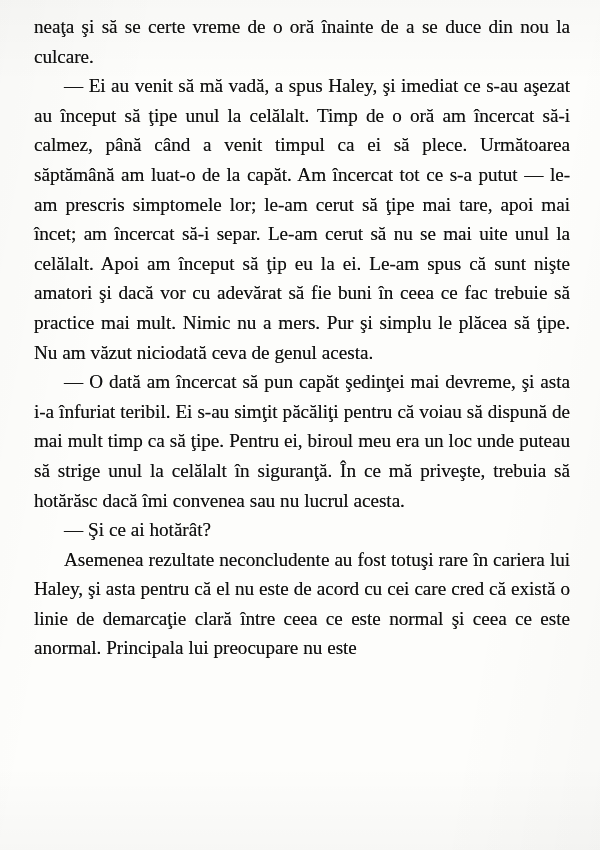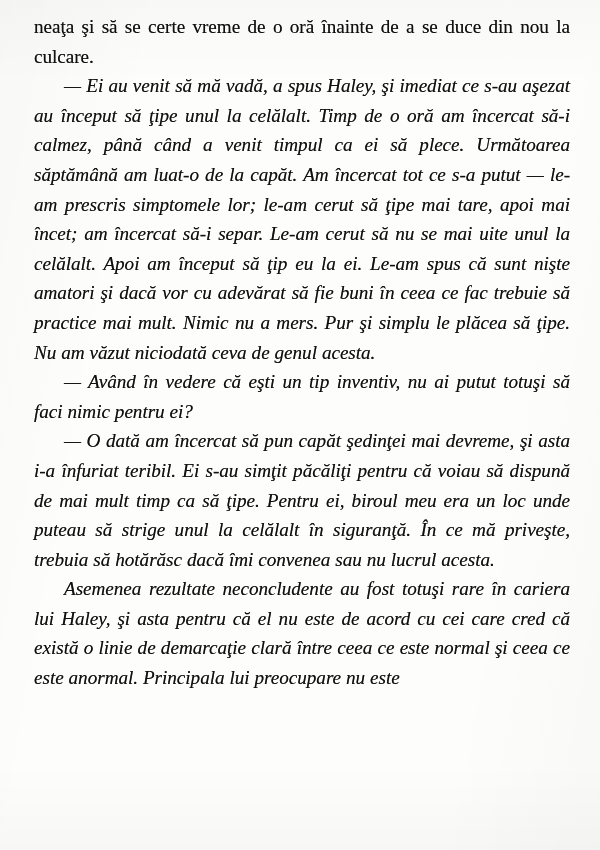--- a/index.html
+++ b/index.html
@@ -45,37 +45,36 @@
     line-height: 29.6px;
     color: #101010;
     text-align: justify;
     text-justify: inter-word;
     letter-spacing: -0.05px;
     word-spacing: 0.2px;
     -webkit-font-smoothing: none;
   }
   p.para.indent {
     text-indent: 30px;
-    font-style: italic;
   }
   p.para.cont {
     text-indent: 0;
   }
   
   #text-column {
     color: #111;
     text-shadow: 0 0 0.35px rgba(0,0,0,0.55);
   }
 </style>
 </head>
 <body>
 
 <div id="page">
   <div class="scan"></div>
 
   <div id="text-column">
     <p class="para cont">neaţa şi să se certe vreme de o oră înainte de a se duce din nou la culcare.</p>
     <p class="para indent">— Ei au venit să mă vadă, a spus Haley, şi imediat ce s-au aşezat au început să ţipe unul la celălalt. Timp de o oră am încercat să-i calmez, până când a venit timpul ca ei să plece. Următoarea săptămână am luat-o de la capăt. Am încercat tot ce s-a putut — le-am prescris simptomele lor; le-am cerut să ţipe mai tare, apoi mai încet; am încercat să-i separ. Le-am cerut să nu se mai uite unul la celălalt. Apoi am început să ţip eu la ei. Le-am spus că sunt nişte amatori şi dacă vor cu adevărat să fie buni în ceea ce fac trebuie să practice mai mult. Nimic nu a mers. Pur şi simplu le plăcea să ţipe. Nu am văzut niciodată ceva de genul acesta.</p>
-    <p class="para indent">— Având în vedere că eşti un tip inventiv, nu ai putut totuşi să faci nimic pentru ei?</p>
     <p class="para indent">— O dată am încercat să pun capăt şedinţei mai devreme, şi asta i-a înfuriat teribil. Ei s-au simţit păcăliţi pentru că voiau să dispună de mai mult timp ca să ţipe. Pentru ei, biroul meu era un loc unde puteau să strige unul la celălalt în siguranţă. În ce mă priveşte, trebuia să hotărăsc dacă îmi convenea sau nu lucrul acesta.</p>
+    <p class="para indent">— Şi ce ai hotărât?</p>
     <p class="para indent">Asemenea rezultate neconcludente au fost totuşi rare în cariera lui Haley, şi asta pentru că el nu este de acord cu cei care cred că există o linie de demarcaţie clară între ceea ce este normal şi ceea ce este anormal. Principala lui preocupare nu este</p>
   </div>
 </div>
 
 </body></html>

